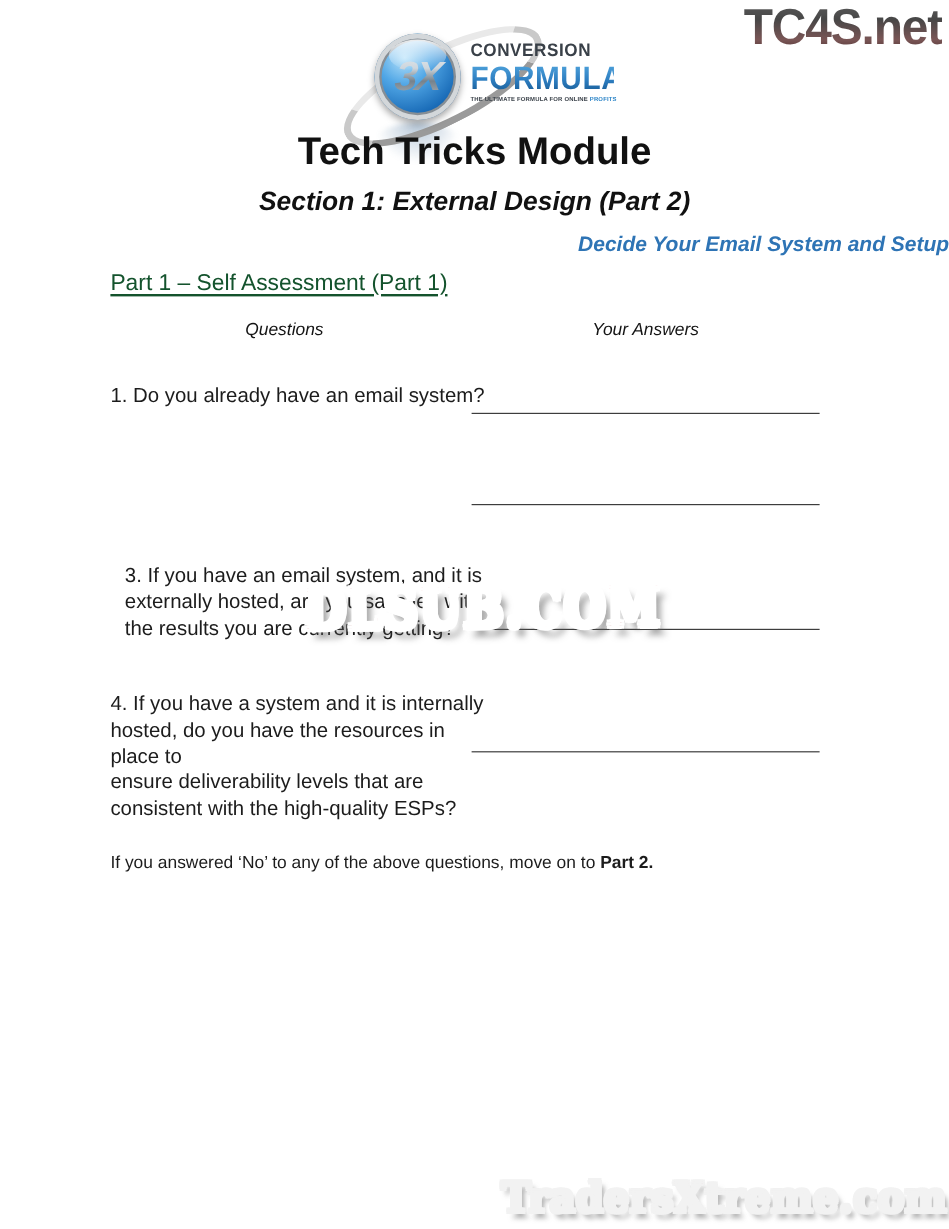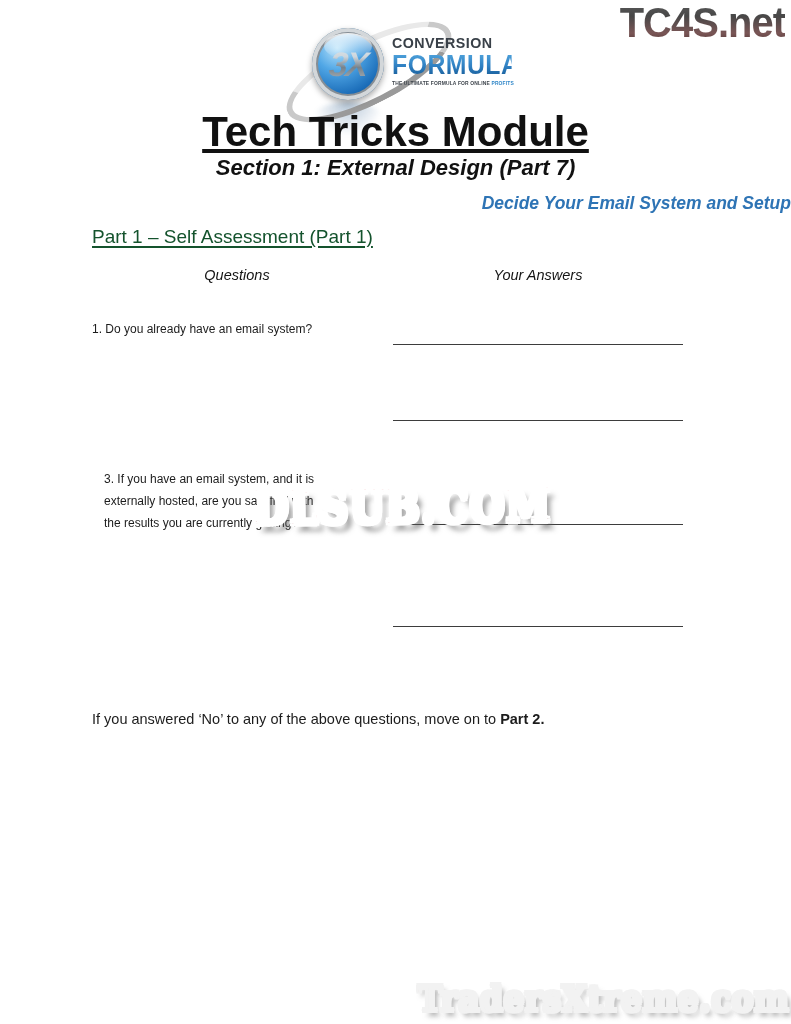--- a/index.html
+++ b/index.html
@@ -58,42 +58,42 @@
   }
   .logo-tagline .hl { color:#2f86c8; }
   .logo-mirror {
     position:absolute; left:28px; top:80px; width:72px; height:34px; border-radius:50%;
     background:radial-gradient(ellipse at 50% 0%, rgba(40,90,140,0.35), rgba(255,255,255,0) 70%);
     filter:blur(2px); z-index:0;
   }
   
   .title-main {
     position:absolute; top:108px; left:0; width:100%; text-align:center;
-    font-size:42px; font-weight:700; color:#111;text-decoration:underline;
+    font-size:32px; font-weight:700; color:#111;
   }
   .title-section {
     position:absolute; top:155px; left:0; width:100%; text-align:center;
     font-size:22px; font-weight:700; font-style:italic; color:#111;
   }
   .title-sub {
     position:absolute; top:193px; left:0; width:100%; text-align:right;
     font-size:17.5px; font-weight:700; font-style:italic;
   }
   .part-heading {
     position:absolute; top:226px; left:92px;
     font-size:19px; color:#14532d;
     text-decoration:underline; text-underline-offset:3px; text-decoration-thickness:1.5px;
   }
   
   .col-header { position:absolute; top:267px; font-size:14.5px; font-weight:400; font-style:italic; color:#141414; width:290px; text-align:center; }
   .col-header.q { left:92px; }
   .col-header.a { left:393px; }
   .question {
     position:absolute; left:92px; width:320px;
-    font-size:12px; line-height:21.8px; color:#1c1c1c; white-space:pre-line;
+    font-size:17px; line-height:21.8px; color:#1c1c1c; white-space:pre-line;
   }
   .q1 { top:319px; }
   .q2 { top:391px; }
   .q3 { top:469px;margin-left:12px; }
   .q4 { top:576px; }
   .answer-line { position:absolute; left:393px; width:290px; border-top:1.5px solid #3d3d3d; }
   .l1 { top:344px; }
   .l2 { top:420px; }
   .l3 { top:524px; }
   .l4 { top:626px; }
@@ -140,31 +140,35 @@
       <div class="logo-3x">3X</div>
     </div>
     <div class="logo-text">
       <div class="logo-conversion">CONVERSION</div>
       <div class="logo-formula">FORMULA</div>
       <div class="logo-tagline"><span>THE ULTIMATE FORMULA FOR ONLINE </span><span class="hl">PROFITS</span></div>
     </div>
   </div>
 
   <div class="title-main">Tech Tricks Module</div>
-  <div class="title-section">Section 1: External Design (Part 7)</div>
+  <div class="title-section">Section 1: External Design (Part 2)</div>
   <div class="title-sub" style="color:#2E74B5;">Decide Your Email System and Setup</div>
   <div class="part-heading">Part 1 – Self Assessment (Part 1)</div>
 
   <div class="col-header q">Questions</div>
   <div class="col-header a">Your Answers</div>
 
   <div class="question q1">1. Do you already have an email system?</div>
   <div class="question q3">3. If you have an email system, and it is
 externally hosted, are you satisfied with
 the results you are currently getting?</div>
+  <div class="question q4">4. If you have a system and it is internally
+hosted, do you have the resources in place to
+ensure deliverability levels that are
+consistent with the high-quality ESPs?</div>
 
   <div class="answer-line l1"></div>
   <div class="answer-line l2"></div>
   <div class="answer-line l3"></div>
   <div class="answer-line l4"></div>
 
   <div class="note"><span>If you answered ‘No’ to any of the above questions, move on to </span><b>Part 2.</b></div>
 
   <div class="watermark">DLSUB.COM</div>
 

